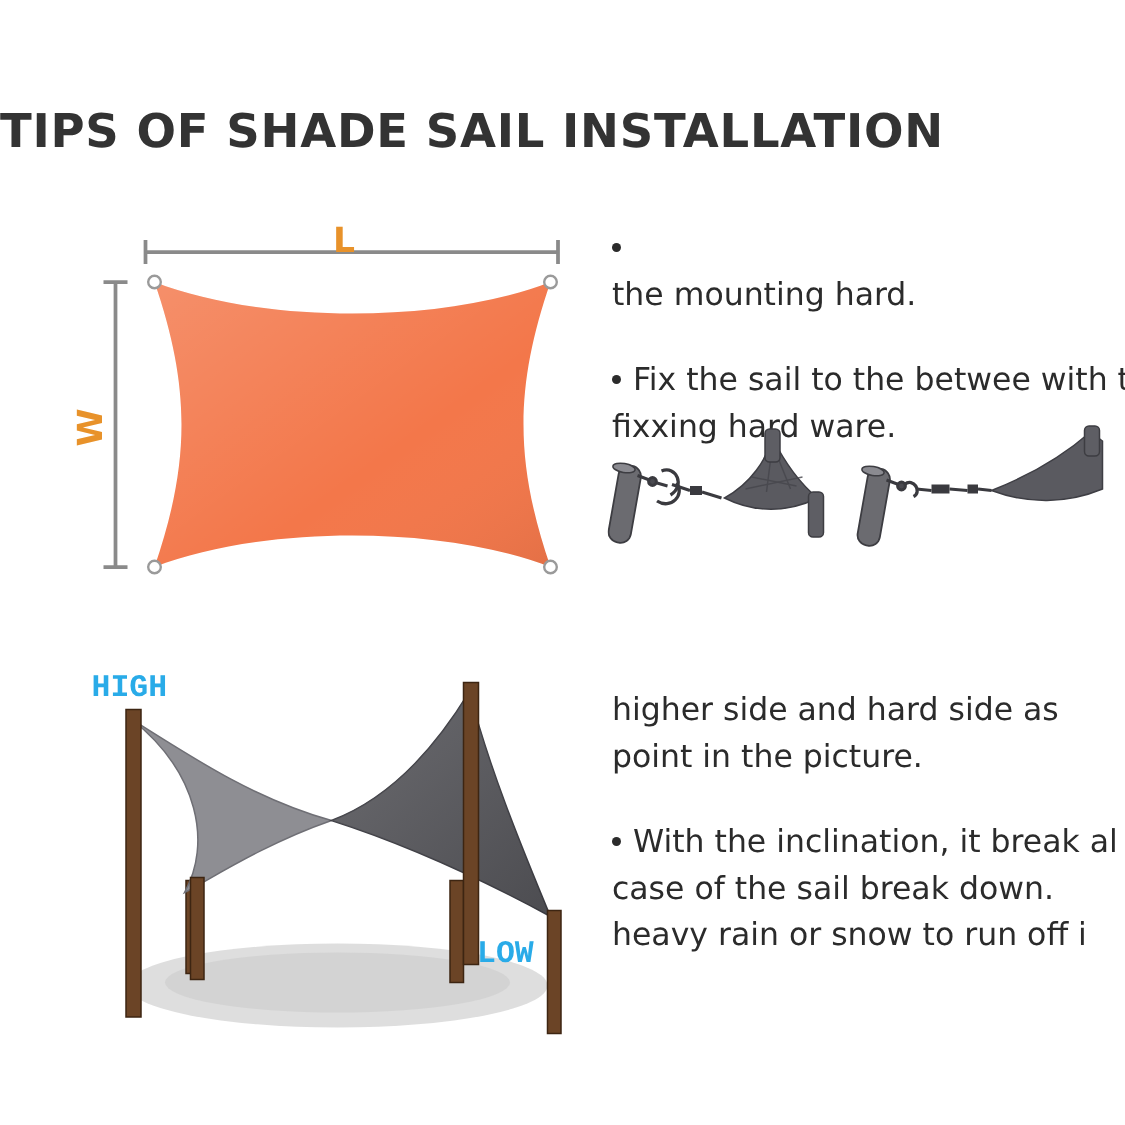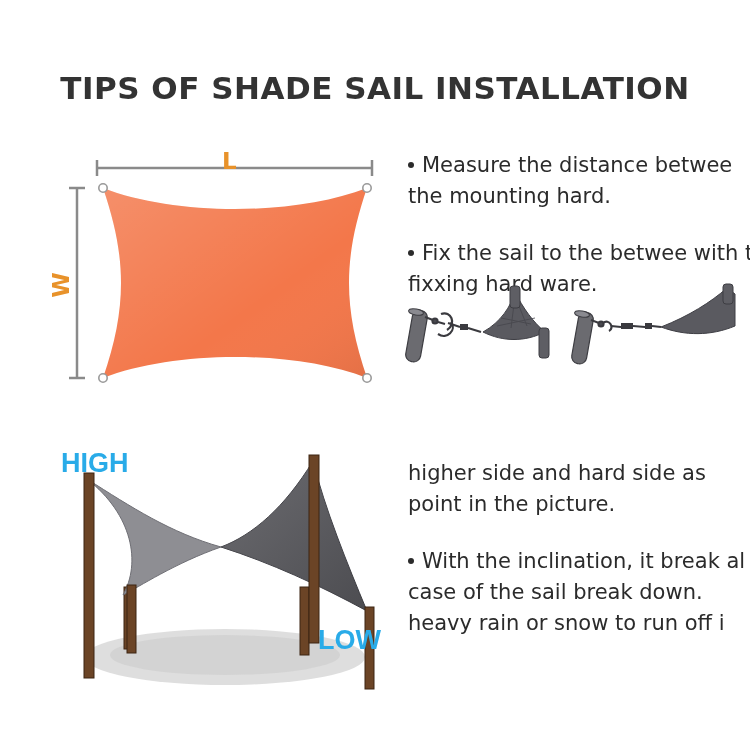--- a/index.html
+++ b/index.html
@@ -16,21 +16,20 @@
     overflow: hidden;
     font-family: "Liberation Sans", "DejaVu Sans", sans-serif;
   }
 
   
   #title {
     position: absolute;
     left: 0;
     top: 70px;
     width: 750px;
-    text-align: center;
     font-size: 31px;
     font-weight: bold;
     letter-spacing: 0.5px;
     color: #333333;
     font-family: "DejaVu Sans", "Liberation Sans", sans-serif;
   }
 
   
   .tips-col {
     position: absolute;
@@ -96,24 +95,24 @@
   
   #panel-highlow {
     position: absolute;
     left: 35px;
     top: 435px;
     width: 370px;
     height: 275px;
   }
   .hl-label {
     position: absolute;
-    font-size: 27px;
+    font-size: 21px;
     font-weight: bold;
     color: #29ABE8;
-    font-family: Liberation Sans, sans-serif;
+    font-family: Liberation Mono, monospace;
   }
   #label-high { left: 61px; top: 448px; }
   #label-low  { left: 318px; top: 625px; }
 </style>
 </head>
 <body>
 
 <div id="page">
 
   <div id="title">TIPS OF SHADE SAIL INSTALLATION</div>
@@ -162,21 +161,21 @@
       </g>
     </svg>
   </div>
 
   <div id="dim-label-L">L</div>
   <div id="dim-label-W">W</div>
 
   <div class="tips-col" id="tips-top">
 
     <p class="tip-para">
-      <span class="ln"><span class="bullet-dot"></span><span>Measure the distance betwee</span></span>
+      <span class="ln"><span class="bullet-dot"></span></span>
       <span class="ln">the mounting hard.</span>
     </p>
 
     <p class="tip-para">
       <span class="ln"><span class="bullet-dot"></span><span>Fix the sail to the betwee with t</span></span>
       <span class="ln">fixxing hard ware.</span>
     </p>
 
   </div>
 

